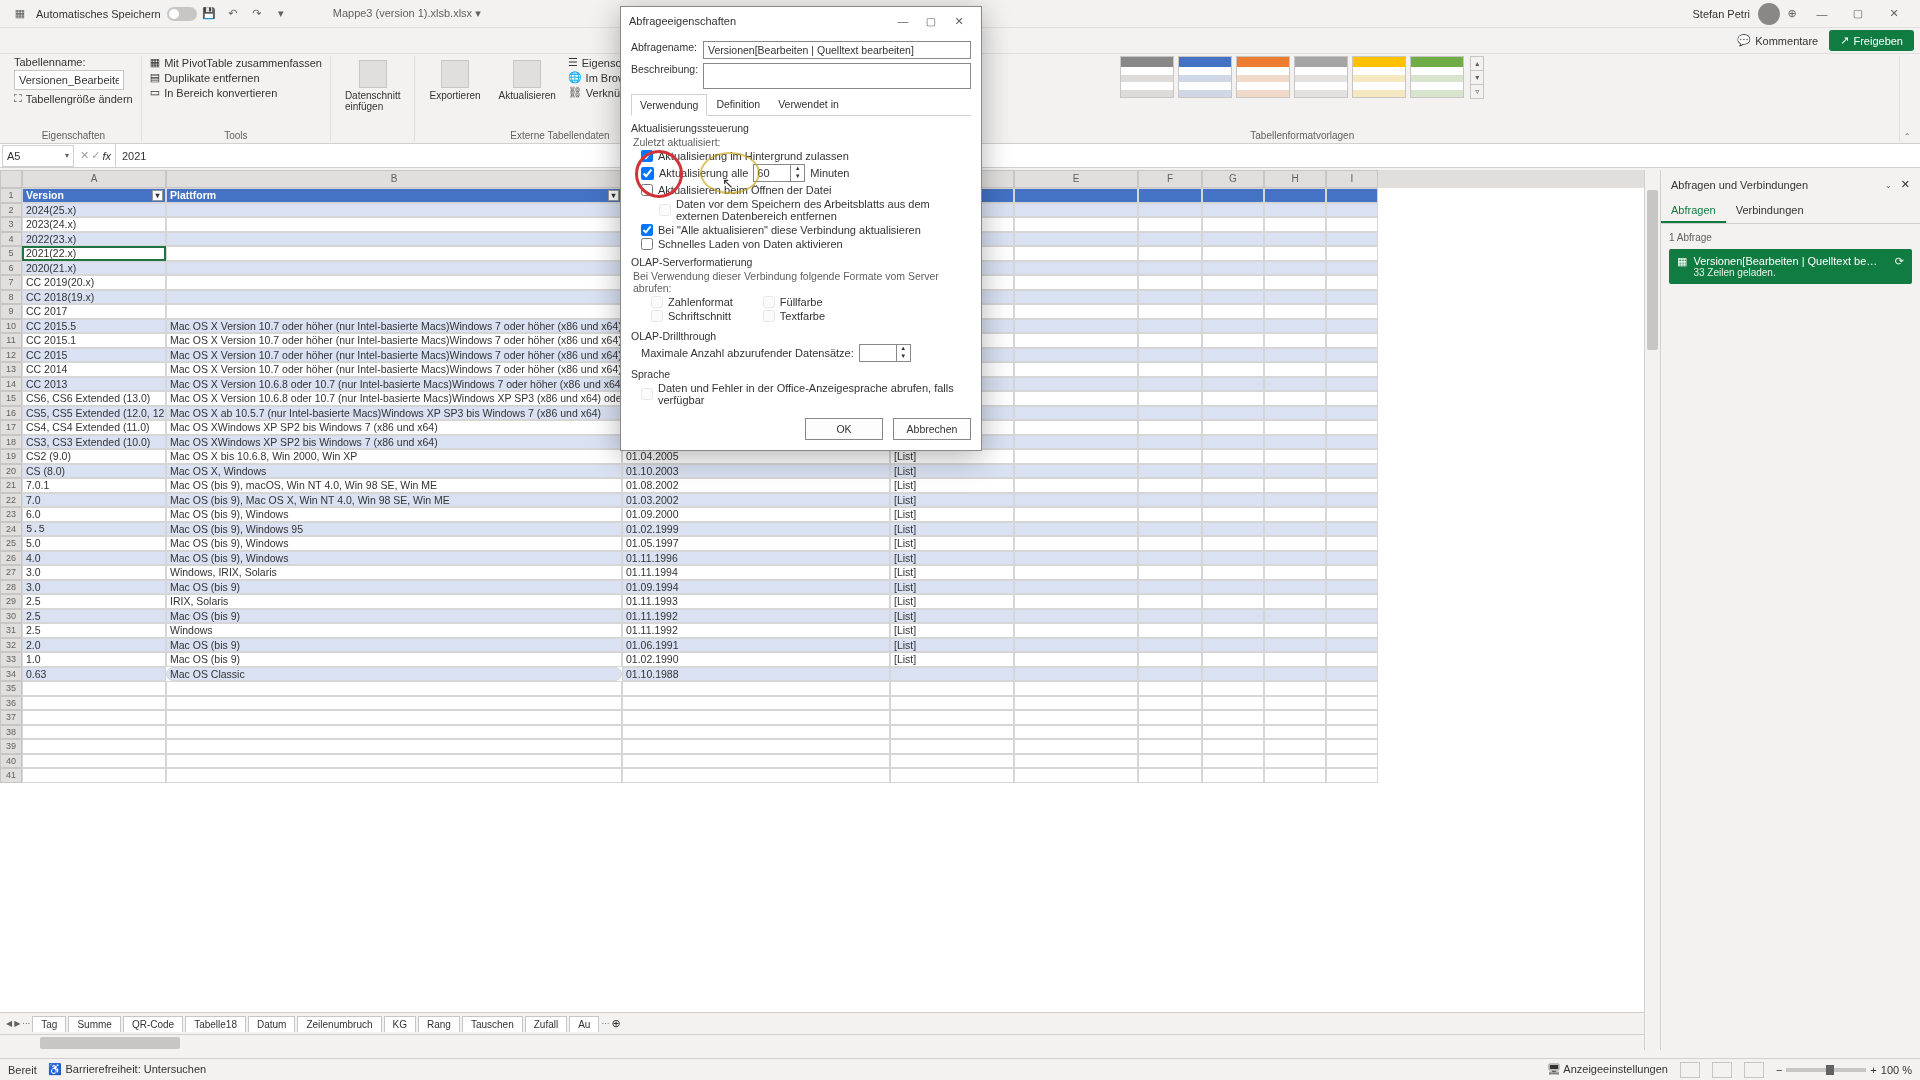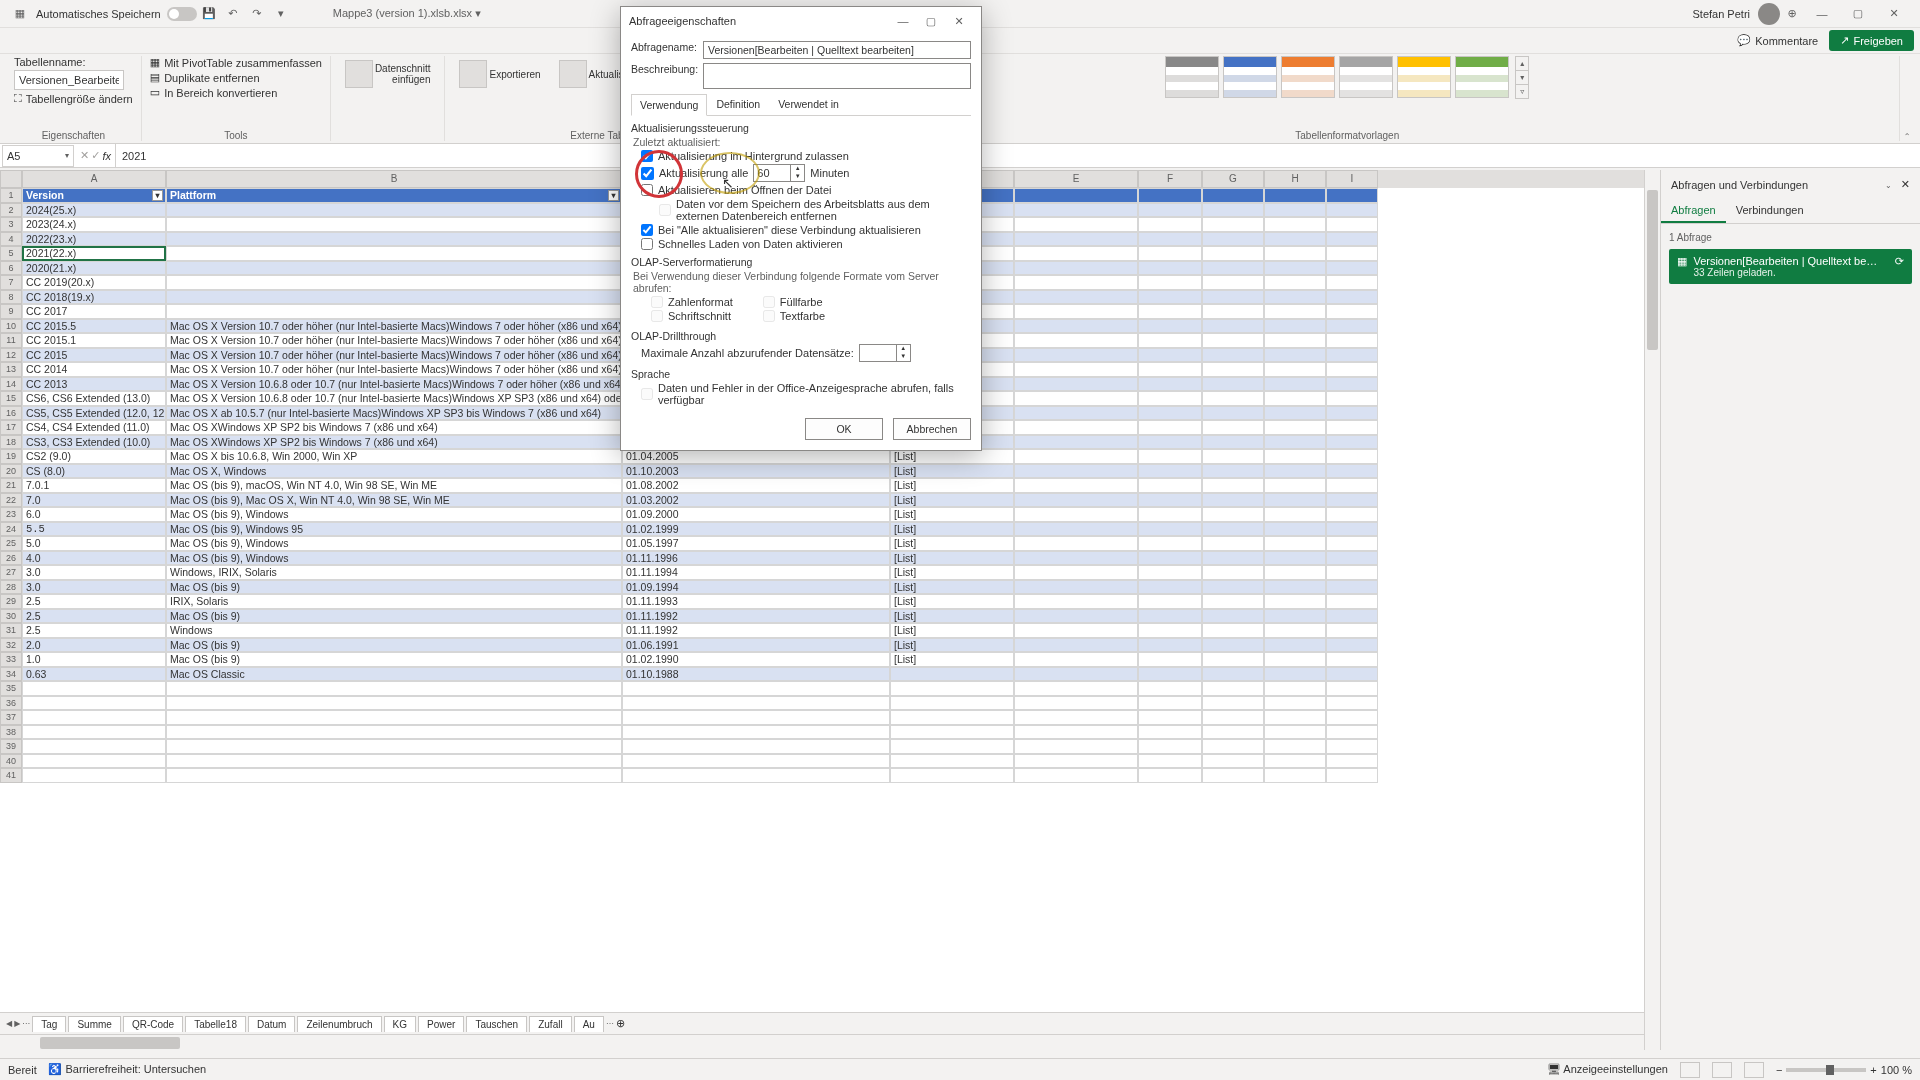--- a/index.html
+++ b/index.html
@@ -19,21 +19,21 @@
 .ribbon-tabs .spacer{flex:1;}
 .ribbon-tabs .rbtn{display:flex;align-items:center;gap:4px;padding:3px 10px;border:1px solid transparent;border-radius:3px;}
 .ribbon-tabs .rbtn.share{background:#107c41;color:#fff;}
 .ribbon{height:90px;background:#f3f2f1;display:flex;border-bottom:1px solid #d2d0ce;padding:2px 6px;}
 .rgroup{display:flex;flex-direction:column;padding:0 8px;border-right:1px solid #e1dfdd;}
 .rgroup .content{flex:1;display:flex;align-items:flex-start;gap:6px;}
 .rgroup .label{text-align:center;font-size:10px;color:#616161;padding-top:2px;}
 .rgroup .col{display:flex;flex-direction:column;gap:2px;}
 .rgroup .row{display:flex;align-items:center;gap:4px;font-size:11px;white-space:nowrap;}
 .rgroup input[type=text]{height:20px;border:1px solid #c8c6c4;padding:0 4px;width:110px;font-size:11px;}
-.bigbtn{display:flex;align-items:center;gap:2px;padding:4px 6px;text-align:right;}
+.bigbtn{display:flex;flex-direction:column;align-items:center;gap:2px;padding:4px 6px;text-align:left;}
 .bigbtn .ico{width:28px;height:28px;background:#e1dfdd;border:1px solid #c8c6c4;}
 .styles-gallery{display:flex;gap:4px;align-items:center;}
 .swatch{width:54px;height:42px;border:1px solid #c8c6c4;display:flex;flex-direction:column;}
 .swatch .hdr{height:10px;}
 .swatch .bdy{flex:1;display:flex;flex-direction:column;}
 .swatch .ln{flex:1;}
 .formula-bar{height:24px;background:#fff;border-bottom:1px solid #d2d0ce;display:flex;align-items:center;}
 .namebox{width:72px;height:22px;border:1px solid #d2d0ce;margin:0 2px;padding:0 4px;display:flex;align-items:center;}
 .fx-icons{display:flex;align-items:center;gap:2px;padding:0 4px;border-right:1px solid #d2d0ce;height:100%;}
 .fx-input{flex:1;padding:0 6px;}
@@ -677,21 +677,21 @@
             <div class="c" style="width: 124px;">[List]</div>
             <div class="c" style="width: 124px;"></div>
             <div class="c" style="width: 64px;"></div>
             <div class="c" style="width: 62px;"></div>
             <div class="c" style="width: 62px;"></div>
             <div class="c" style="width: 52px;"></div>
           </div>
           <div class="r band">
             <div class="rh">34</div>
             <div class="c" style="width: 144px;">0.63</div>
-            <div class="c" style="width: 456px;">Mac OS Classic</div>
+            <div class="c" style="width: 456px; border-radius: 7px;">Mac OS Classic</div>
             <div class="c" style="width: 268px;">01.10.1988</div>
             <div class="c" style="width: 124px;"></div>
             <div class="c" style="width: 124px;"></div>
             <div class="c" style="width: 64px;"></div>
             <div class="c" style="width: 62px;"></div>
             <div class="c" style="width: 62px;"></div>
             <div class="c" style="width: 52px;"></div>
           </div>
           <div class="r ">
             <div class="rh">35</div>
@@ -786,21 +786,21 @@
         <span class="chev">⋯</span>
       </div>
       <div id="sheettabs" style="display:flex;gap:2px;">
           <div class="sh">Tag</div>
           <div class="sh">Summe</div>
           <div class="sh">QR-Code</div>
           <div class="sh">Tabelle18</div>
           <div class="sh">Datum</div>
           <div class="sh">Zeilenumbruch</div>
           <div class="sh">KG</div>
-          <div class="sh">Power</div>
+          <div class="sh">Rang</div>
           <div class="sh">Tauschen</div>
           <div class="sh">Zufall</div>
           <div class="sh">Au</div>
         </div>
       <span class="chev">⋯</span>
       <span>⊕</span>
       <div style="flex:1"></div>
     </div>
     <div class="hscroll">
         <div class="thumb"></div>

